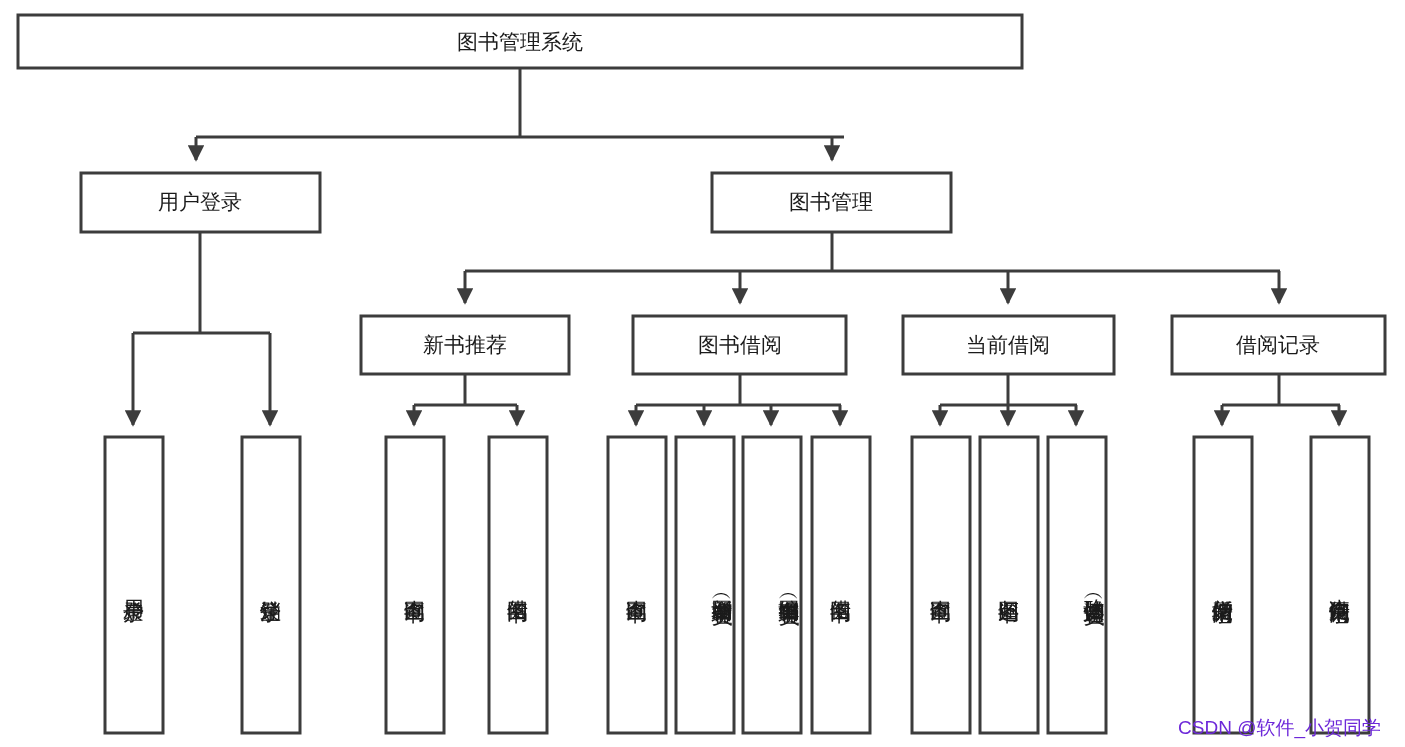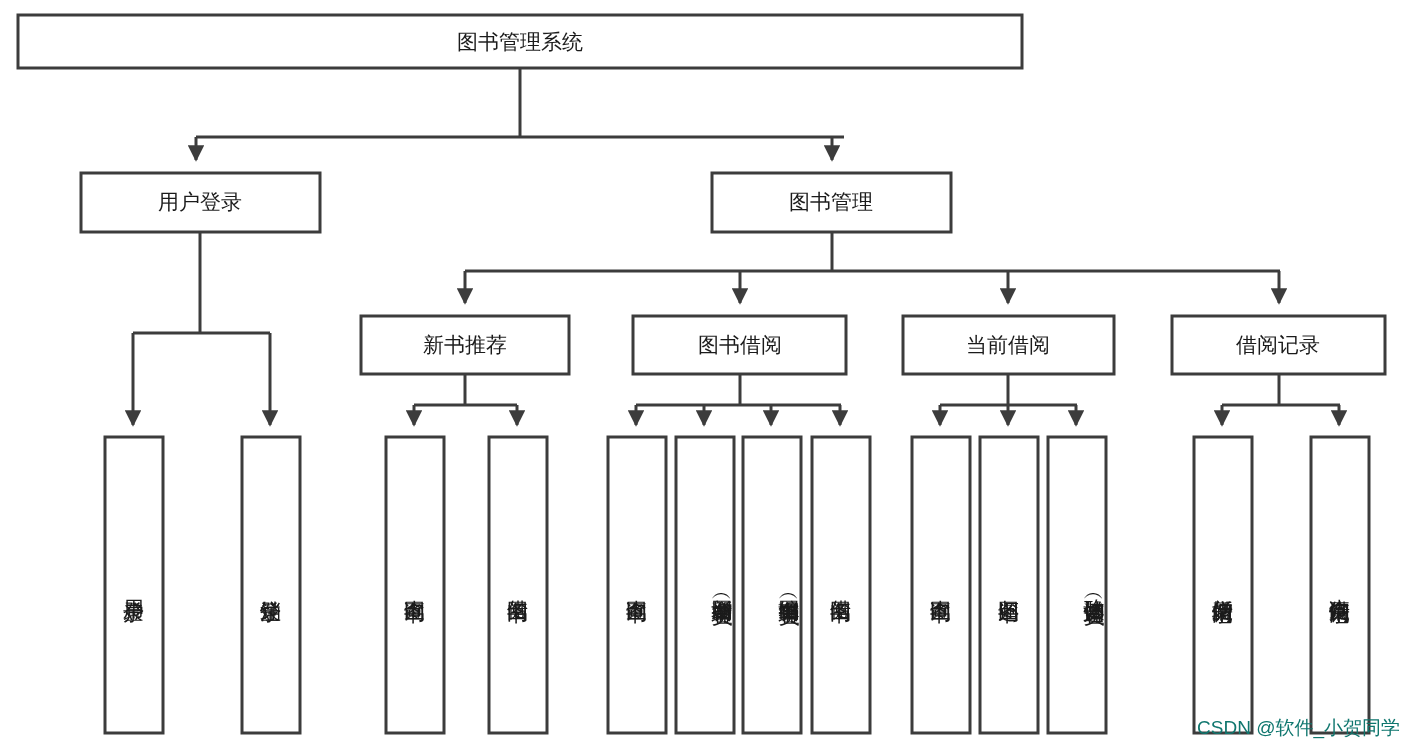--- a/index.html
+++ b/index.html
@@ -18,23 +18,23 @@
   .vtext{
     position:absolute;
     font-family:"Liberation Sans","DejaVu Sans",sans-serif;
     font-size:21px;line-height:23px;color:#1b1b1b;
     writing-mode:vertical-rl;text-orientation:upright;
     white-space:nowrap;letter-spacing:1px;
     pointer-events:none;
   }
   .vtext.center{display:flex;align-items:center;justify-content:center;}
   .watermark{
-    position:absolute;right:5px;bottom:6px;
+    position:absolute;right:24px;bottom:6px;
     font-family:"Liberation Sans","DejaVu Sans",sans-serif;
-    font-size:19px;color:#0f766e;white-space:nowrap;
+    font-size:19px;color:#6d28d9;white-space:nowrap;
   }
 </style>
 </head>
 <body>
 
 <div id="diagram-root">
 
   <svg id="diagram-svg" viewBox="0 0 1405 747">
     <defs>
       <marker id="arrow" viewBox="0 0 10 10" refX="9" refY="5" markerWidth="5.5" markerHeight="5.5" orient="auto-start-reverse" markerUnits="strokeWidth">

